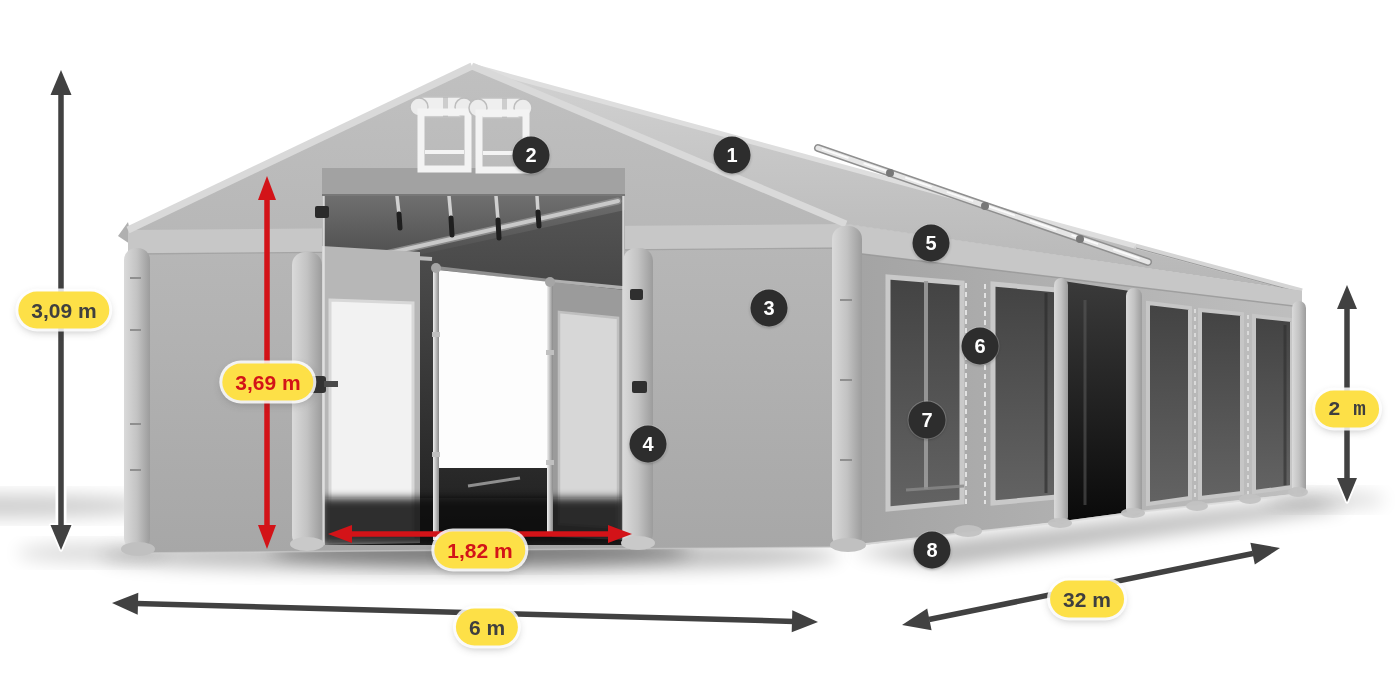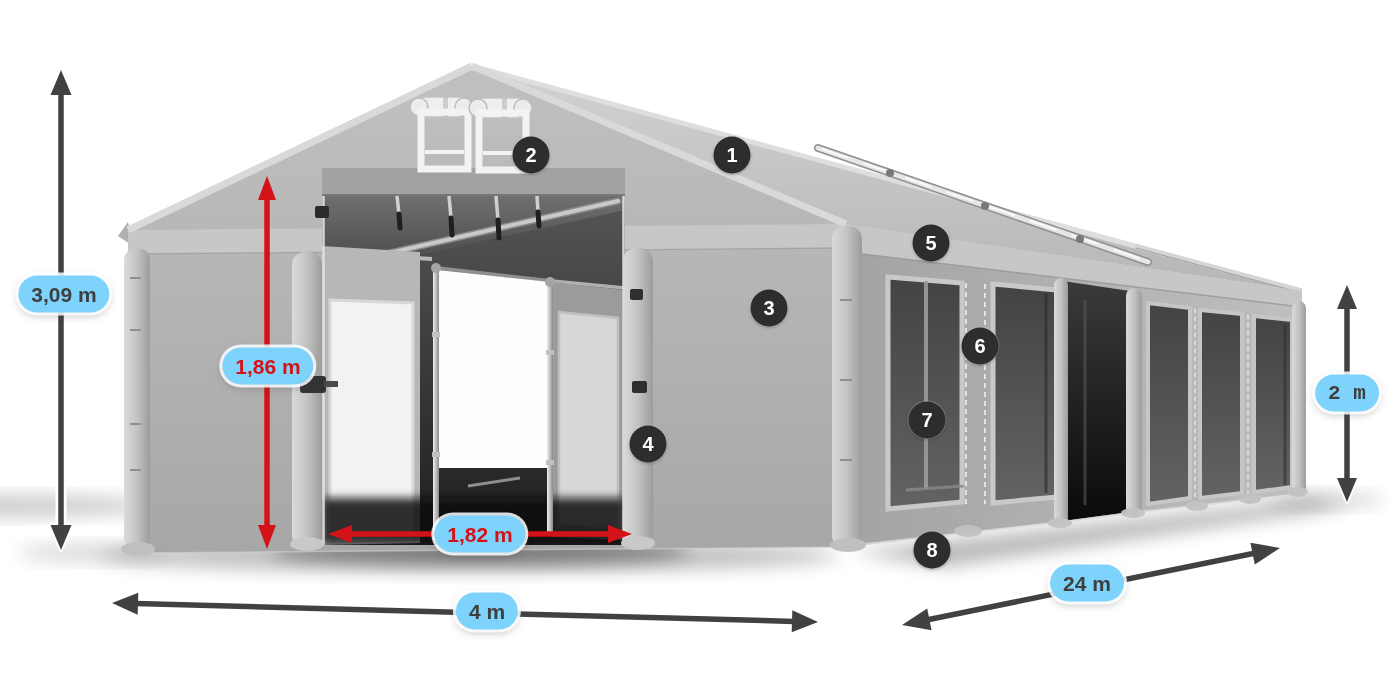--- a/index.html
+++ b/index.html
@@ -1,23 +1,23 @@
 <!DOCTYPE html>
 <html><head>
 <meta charset="utf-8">
 <style>
   html,body{margin:0;padding:0;background:#fff;}
   .stage{position:relative;width:1400px;height:700px;background:#ffffff;overflow:hidden;
          font-family:"Liberation Sans", sans-serif;}
   .stage svg{position:absolute;left:0;top:0;}
-  .pill{position:absolute;transform:translate(-50%,-50%);background:#7dd3fc;color:#3f3f3f;
+  .pill{position:absolute;transform:translate(-50%,-50%);background:#fde047;color:#3f3f3f;
         font-weight:bold;font-size:21px;line-height:1;padding:8px 13px;border-radius:20px;
         white-space:nowrap;text-align:center;min-width:34px;
         box-shadow:0 0 0 3px rgba(255,255,255,0.85), 0 3px 8px rgba(60,60,60,0.35);
-        z-index:30;}
+        z-index:30;margin-top:16px;}
   .pill.red{color:#d31318;}
   .badge{position:absolute;transform:translate(-50%,-50%);width:37px;height:37px;border-radius:50%;
          background:#2d2d2d;color:#ffffff;font-weight:bold;font-size:20px;
          display:flex;align-items:center;justify-content:center;
          box-shadow:0 1px 3px rgba(0,0,0,0.35), 0 0 0 1px rgba(255,255,255,0.25);
          z-index:40;}
 </style>
 </head>
 <body>
 
@@ -309,24 +309,24 @@
   </g>
 
   <g>
     <line x1="349" y1="534" x2="611" y2="534" stroke="#d31318" stroke-width="5.5"></line>
     <polygon points="328,534 352,525 352,543" fill="#d31318"></polygon>
     <polygon points="632,534 608,525 608,543" fill="#d31318"></polygon>
   </g>
 </svg>
 
 <div class="pill" style="left:64px;top:294px;">3,09 m</div>
-<div class="pill red" style="left:268px;top:366px;">1,86 m</div>
+<div class="pill red" style="left:268px;top:366px;">3,69 m</div>
 <div class="pill red" style="left:480px;top:534px;">1,82 m</div>
-<div class="pill" style="left:487px;top:611px;">4 m</div>
-<div class="pill" style="left:1087px;top:583px;">24 m</div>
+<div class="pill" style="left:487px;top:611px;">6 m</div>
+<div class="pill" style="left:1087px;top:583px;">32 m</div>
 <div class="pill" style="left:1347px;top:393px;font-family:Liberation Mono, monospace;">2 m</div>
 
 <div class="badge" style="left:732px;top:155px;">1</div>
 <div class="badge" style="left:531px;top:155px;">2</div>
 <div class="badge" style="left:769px;top:308px;">3</div>
 <div class="badge" style="left:648px;top:444px;">4</div>
 <div class="badge" style="left:931px;top:243px;">5</div>
 <div class="badge" style="left:980px;top:346px;">6</div>
 <div class="badge" style="left:927px;top:420px;">7</div>
 <div class="badge" style="left:932px;top:550px;">8</div>

